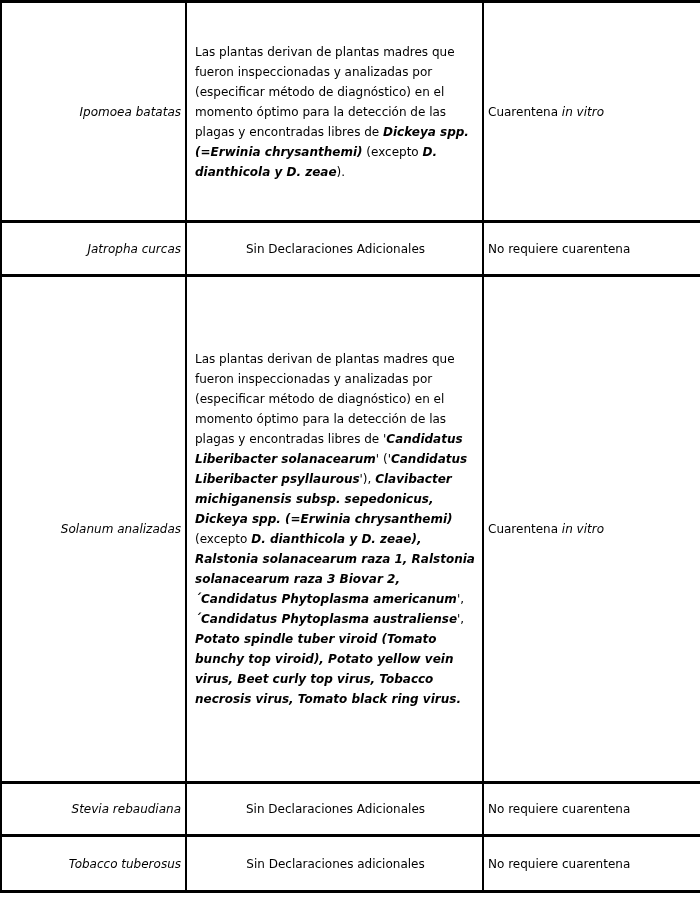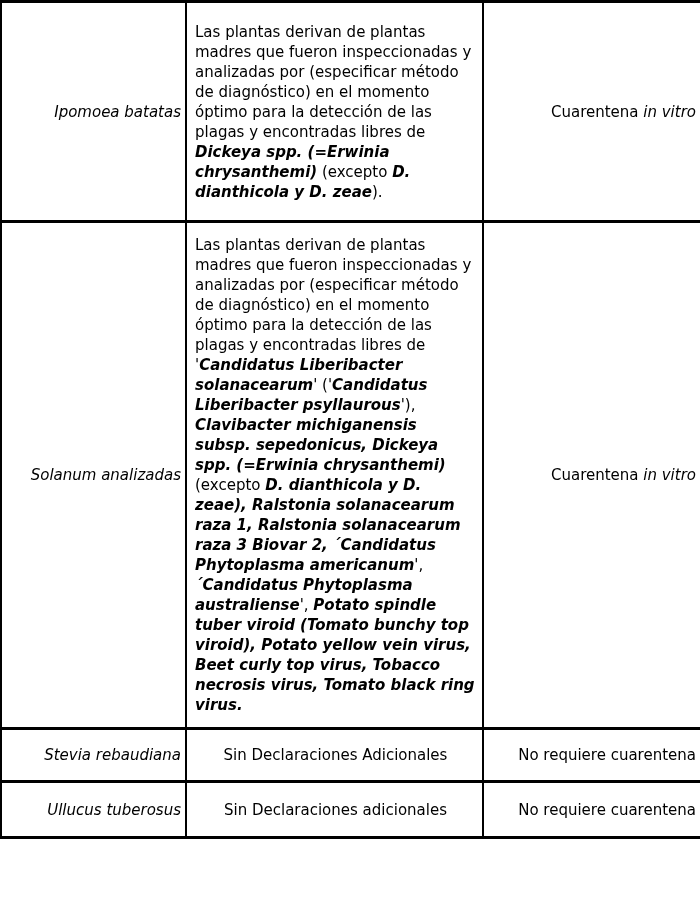--- a/index.html
+++ b/index.html
@@ -19,21 +19,21 @@
   table.req-table {
     border-collapse: collapse;
     table-layout: fixed;
     width: 700px;
   }
   table.req-table td {
     border: 2px solid #000000;
     border-top-width: 3px;
     border-bottom-width: 3px;
     vertical-align: middle;
-    font-size: 15px;
+    font-size: 12px;
     line-height: 20px;
     overflow: hidden;
     margin-left: 19px;
   }
   col.col-species { width: 185px; }
   col.col-declaration { width: 297px; }
   col.col-quarantine { width: 218px; }
 
   tr.row-0 { height: 220px; }
   tr.row-1 { height: 54px; }
@@ -48,21 +48,21 @@
   }
   td.declaration-cell {
     padding: 2px 6px 2px 8px;
     text-align: left;
   }
   td.declaration-cell.centered {
     text-align: center;
   }
   td.quarantine-cell {
     padding: 0 4px;
-    text-align: right;
+    text-align: left;
   }
   .seg-normal { font-style: normal; font-weight: normal; }
   .seg-italic { font-style: italic; font-weight: normal; }
   .seg-bolditalic { font-style: italic; font-weight: bold; }
 </style>
 </head>
 <body>
 
 <div class="page">
   <table class="req-table">
@@ -77,20 +77,31 @@
       <span>Ipomoea batatas</span>
     </td>
     <td class="declaration-cell">
       <div><span class="seg-normal">Las plantas derivan de plantas madres que fueron inspeccionadas y analizadas por (especificar método de diagnóstico) en el momento óptimo para la detección de las plagas y encontradas libres de </span><span class="seg-bolditalic">Dickeya spp. (=Erwinia chrysanthemi)</span><span class="seg-normal"> (excepto </span><span class="seg-bolditalic">D. dianthicola y D. zeae</span><span class="seg-normal">).</span></div>
     </td>
     <td class="quarantine-cell">
       <div><span class="seg-normal">Cuarentena </span><span class="seg-italic">in vitro</span></div>
     </td>
   </tr>
 
+  <tr class="row-1">
+    <td class="species-cell">
+      <span>Jatropha curcas</span>
+    </td>
+    <td class="declaration-cell centered">
+      <div><span class="seg-normal">Sin Declaraciones Adicionales</span></div>
+    </td>
+    <td class="quarantine-cell">
+      <div><span class="seg-normal">No requiere cuarentena</span></div>
+    </td>
+  </tr>
 
   <tr class="row-2">
     <td class="species-cell">
       <span>Solanum analizadas</span>
     </td>
     <td class="declaration-cell">
       <div><span class="seg-normal">Las plantas derivan de plantas madres que fueron inspeccionadas y analizadas por (especificar método de diagnóstico) en el momento óptimo para la detección de las plagas y encontradas libres de '</span><span class="seg-bolditalic">Candidatus Liberibacter solanacearum</span><span class="seg-normal">' ('</span><span class="seg-bolditalic">Candidatus Liberibacter psyllaurous</span><span class="seg-normal">'), </span><span class="seg-bolditalic">Clavibacter michiganensis subsp. sepedonicus, Dickeya spp. (=Erwinia chrysanthemi)</span><span class="seg-normal"> (excepto </span><span class="seg-bolditalic">D. dianthicola y D. zeae), Ralstonia solanacearum raza 1, Ralstonia solanacearum raza 3 Biovar 2, ´Candidatus Phytoplasma americanum</span><span class="seg-normal">', </span><span class="seg-bolditalic">´Candidatus Phytoplasma australiense</span><span class="seg-normal">', </span><span class="seg-bolditalic">Potato spindle tuber viroid (Tomato bunchy top viroid), Potato yellow vein virus, Beet curly top virus, Tobacco necrosis virus, Tomato black ring virus.</span></div>
     </td>
     <td class="quarantine-cell">
       <div><span class="seg-normal">Cuarentena </span><span class="seg-italic">in vitro</span></div>
@@ -104,21 +115,21 @@
     <td class="declaration-cell centered">
       <div><span class="seg-normal">Sin Declaraciones Adicionales</span></div>
     </td>
     <td class="quarantine-cell">
       <div><span class="seg-normal">No requiere cuarentena</span></div>
     </td>
   </tr>
 
   <tr class="row-4">
     <td class="species-cell">
-      <span>Ullucus tuberosus</span>
+      <span>Tobacco tuberosus</span>
     </td>
     <td class="declaration-cell centered">
       <div><span class="seg-normal">Sin Declaraciones adicionales</span></div>
     </td>
     <td class="quarantine-cell">
       <div><span class="seg-normal">No requiere cuarentena</span></div>
     </td>
   </tr>
 </tbody>
   </table>

